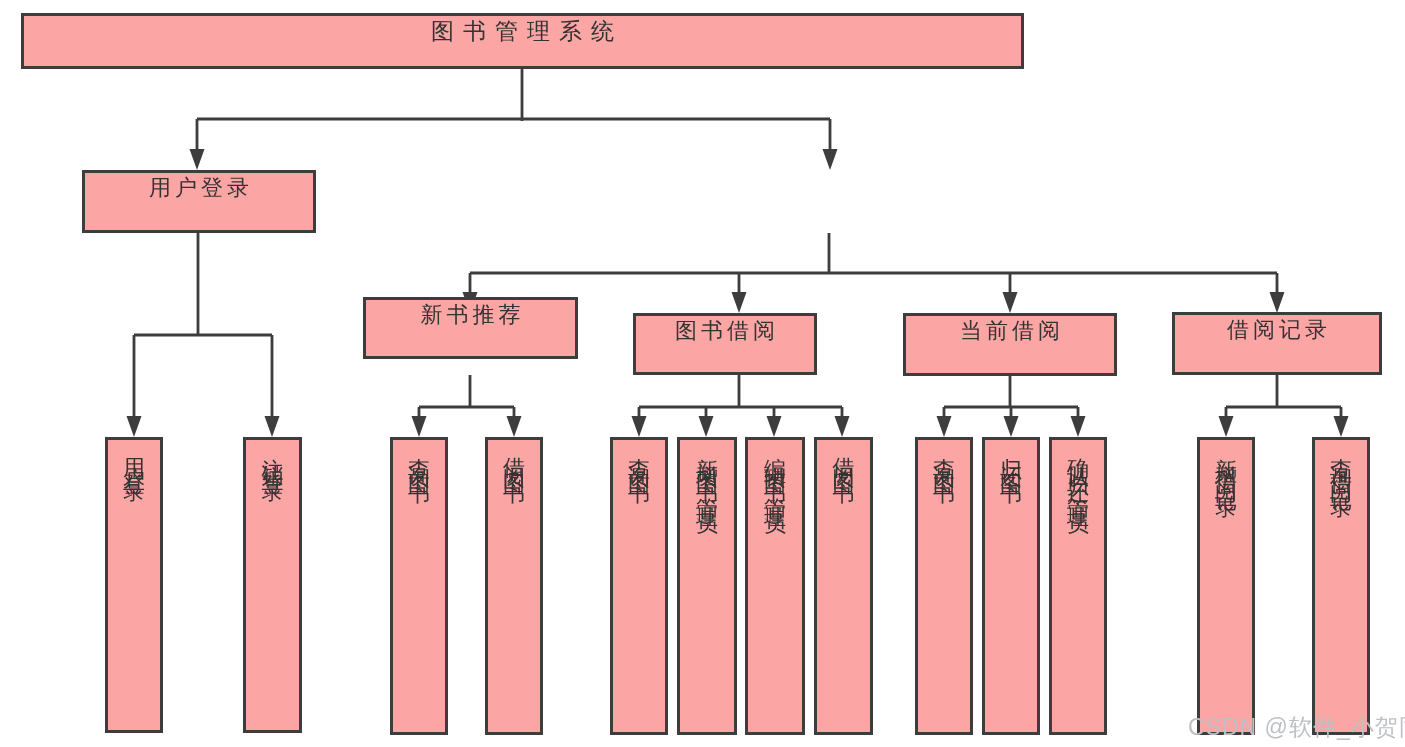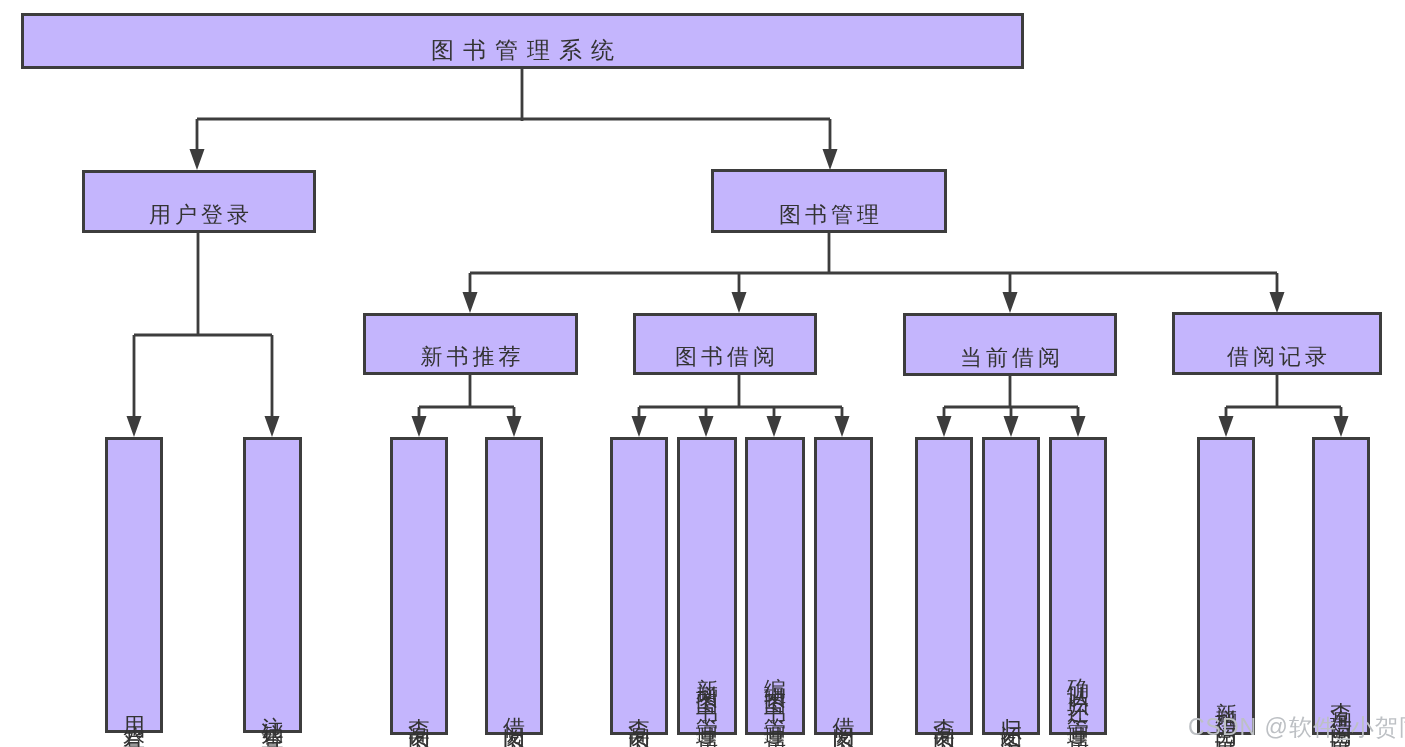--- a/index.html
+++ b/index.html
@@ -27,24 +27,24 @@
     stroke: #3d3d3d;
     stroke-width: 2.8;
   }
   .ar {
     fill: #3d3d3d;
     stroke: none;
   }
   .node {
     position: absolute;
     box-sizing: border-box;
-    background: #c4b5fd;
+    background: #fca5a5;
     border: 3px solid #3d3d3d;
     display: flex;
-    align-items: flex-end;
+    align-items: flex-start;
     justify-content: center;
     color: #333333;
   }
   .hnode .lbl {
     font-size: 22px;
     letter-spacing: 4px;
     text-indent: 4px;
     white-space: nowrap;
   }
   .root .lbl {
@@ -107,25 +107,22 @@
       M1333.5 416 L1348.5 416 L1341 437 Z"></path>
   </svg>
 
   <div class="node hnode root" style="left:21px;top:13px;width:1003px;height:56px">
     <span class="lbl">图书管理系统</span>
   </div>
 
   <div class="node hnode" style="left:82px;top:170px;width:234px;height:63px">
     <span class="lbl">用户登录</span>
   </div>
-  <div class="node hnode" style="left:711px;top:169px;width:236px;height:64px">
-    <span class="lbl">图书管理</span>
-  </div>
 
-  <div class="node hnode" style="left:363px;top:313px;width:215px;height:62px">
+  <div class="node hnode" style="left:363px;top:297px;width:215px;height:62px">
     <span class="lbl">新书推荐</span>
   </div>
   <div class="node hnode" style="left:633px;top:313px;width:184px;height:62px">
     <span class="lbl">图书借阅</span>
   </div>
   <div class="node hnode" style="left:903px;top:313px;width:214px;height:63px">
     <span class="lbl">当前借阅</span>
   </div>
   <div class="node hnode" style="left:1172px;top:312px;width:210px;height:63px">
     <span class="lbl">借阅记录</span>

